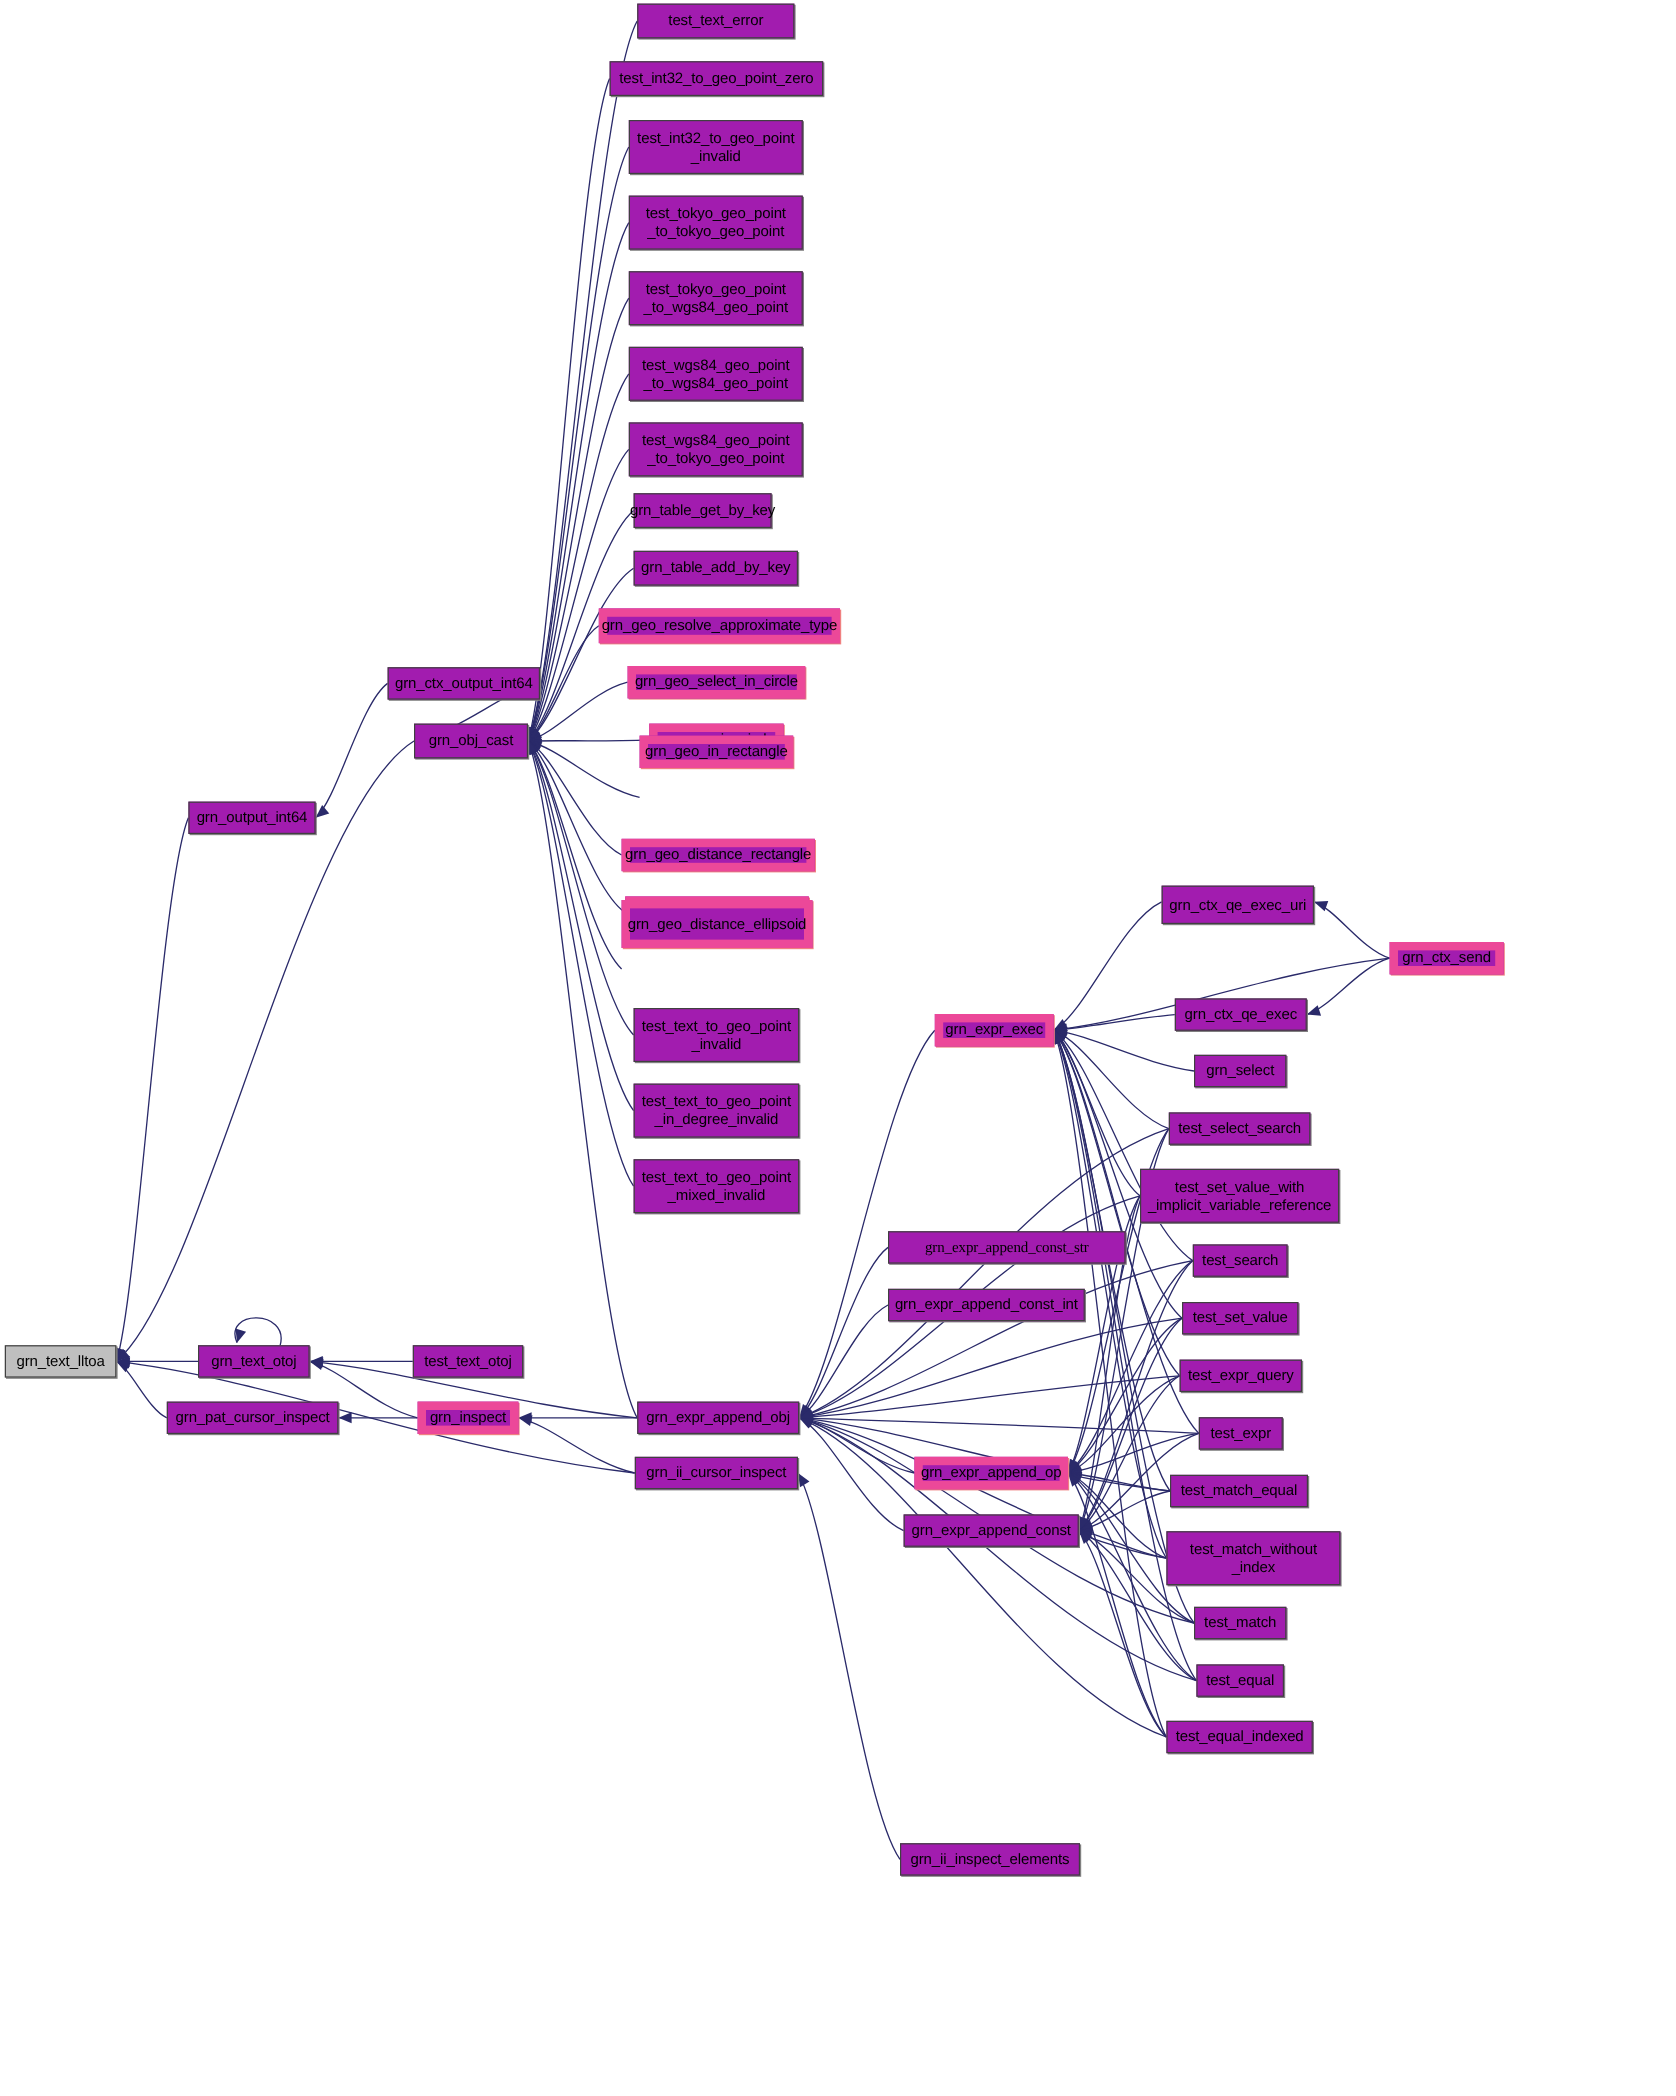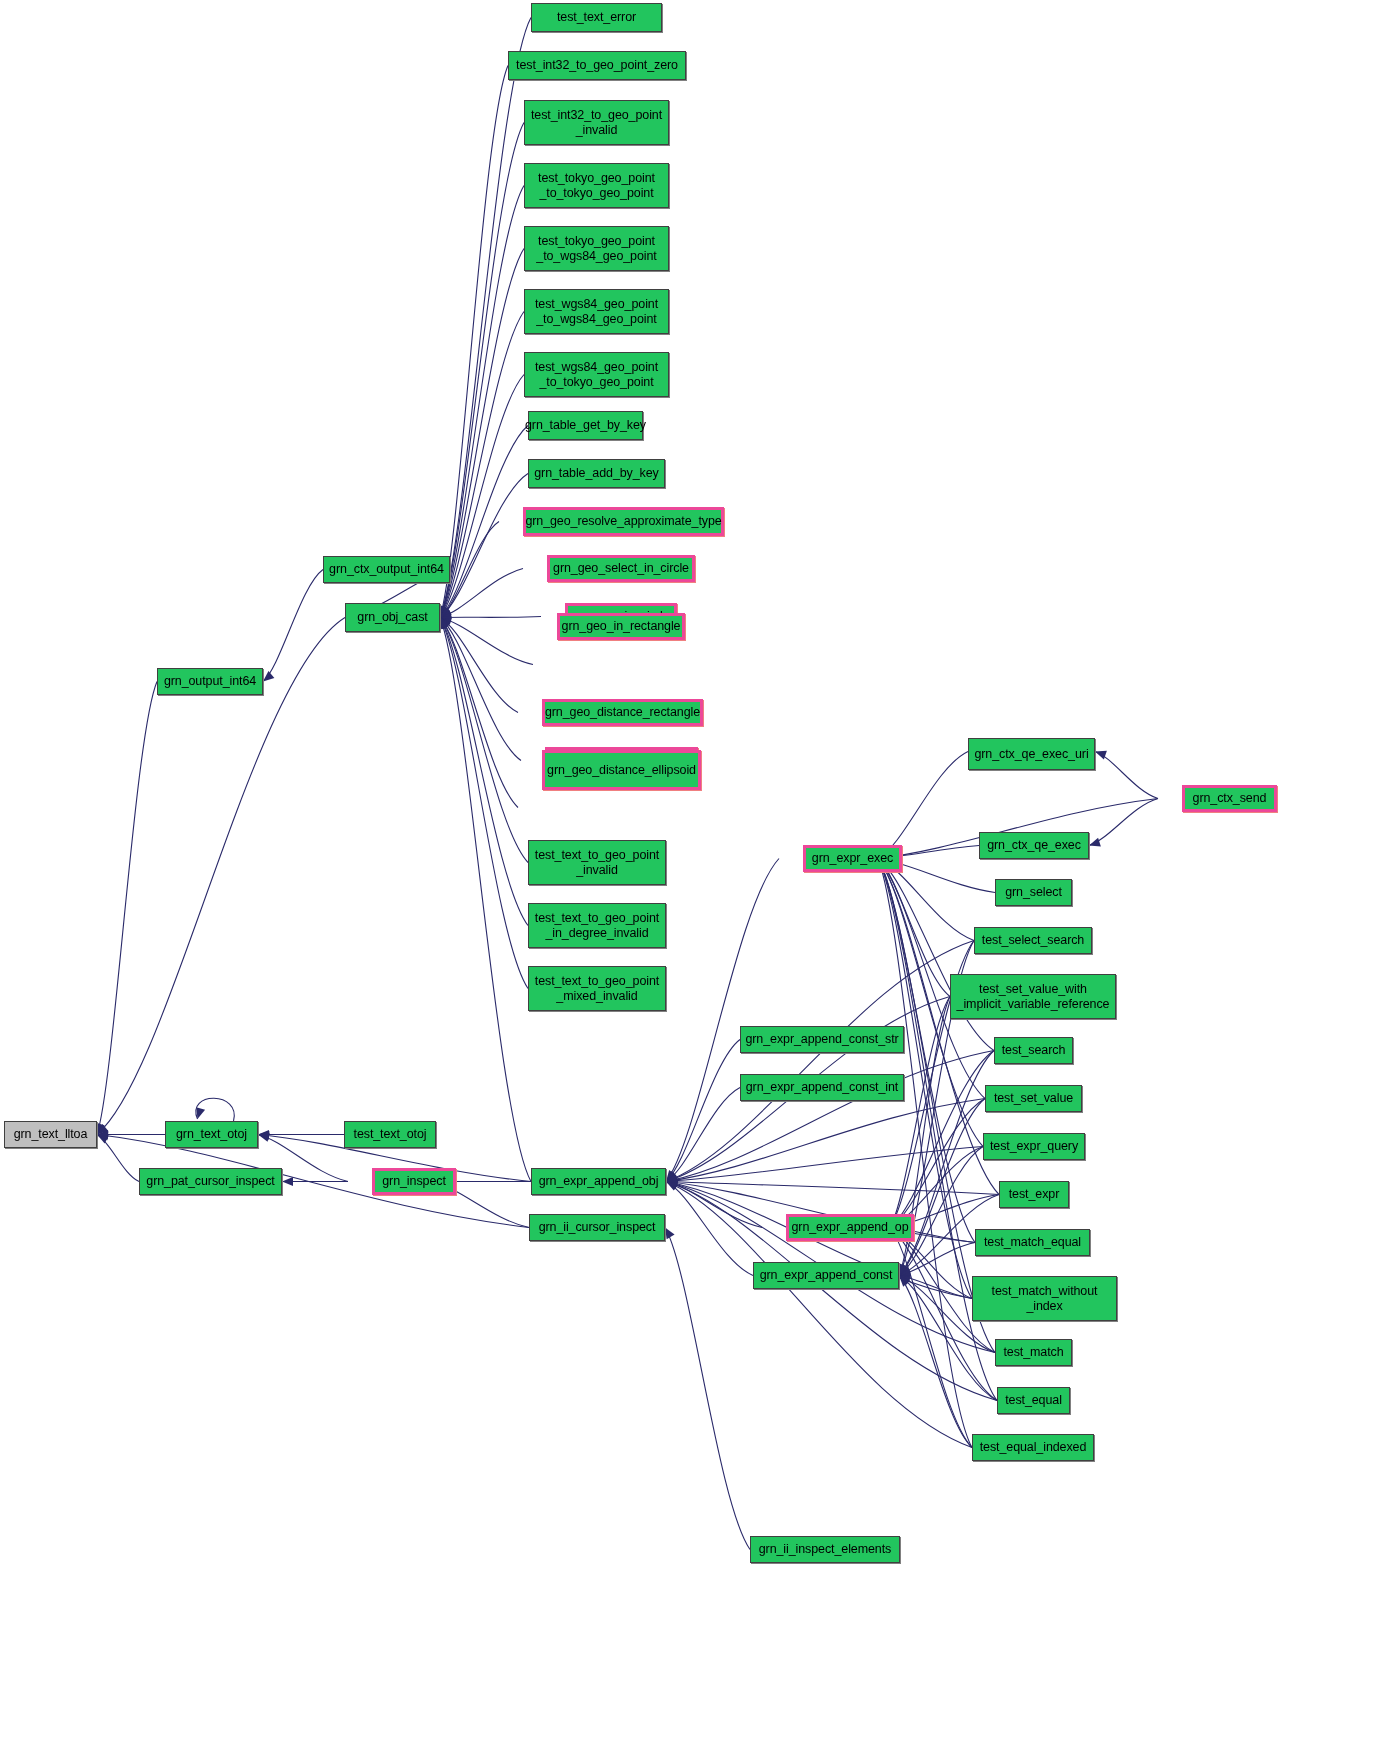--- a/index.html
+++ b/index.html
@@ -1,24 +1,24 @@
 <!DOCTYPE html>
 <html><head>
 <meta charset="utf-8">
 <style>
   html,body{margin:0;padding:0;background:#ffffff;}
   #canvas{position:relative;width:1397px;height:1747px;background:#ffffff;
           font-family:"Liberation Sans","DejaVu Sans",sans-serif;}
   svg#edges{position:absolute;left:0;top:0;width:1397px;height:1747px;overflow:visible;}
   .node{position:absolute;box-sizing:border-box;display:flex;align-items:center;
-        justify-content:center;text-align:center;background:#22c55e;
+        justify-content:center;text-align:center;background:#a21caf;
         font-size:12.5px;color:#000000;line-height:1.18;white-space:pre-line;
         letter-spacing:-0.1px;}
   .node.black{border:1px solid #404040;box-shadow:1px 1px 0 0 #808080;}
-  .node.red{border:3px solid #ec4899;box-shadow:1px 1px 0 0 #f08080;margin-left:24px;}
+  .node.red{border:7px solid #ec4899;box-shadow:1px 1px 0 0 #f08080;}
   .node.root{border:1px solid #404040;background:#bfbfbf;box-shadow:1px 1px 0 0 #808080;}
 </style>
 </head>
 <body>
 
 <div id="canvas">
   <svg id="edges" viewBox="0 0 1397 1747" preserveAspectRatio="none">
       <g>
         <path d="M 531 17.5 C 496.42 81, 467.3 546.5, 440 617.5" fill="none" stroke="#2a2a6a" stroke-width="1.1"></path>
         <polygon points="440,617.5 439.65425520523047,605.5819271466864 448.24134645783306,608.8837242057857" fill="#2a2a6a"></polygon>
@@ -412,21 +412,21 @@
       <div class="node black" style="left: 528px; top: 966px; width: 138px; height: 45px;">test_text_to_geo_point
 _mixed_invalid</div>
       <div class="node black" style="left: 968px; top: 738px; width: 127px; height: 32px;">grn_ctx_qe_exec_uri</div>
       <div class="node red" style="left: 1158px; top: 785px; width: 95px; height: 27px;">grn_ctx_send</div>
       <div class="node red" style="left: 779px; top: 845px; width: 99px; height: 27px;">grn_expr_exec</div>
       <div class="node black" style="left: 979px; top: 832px; width: 110px; height: 27px;">grn_ctx_qe_exec</div>
       <div class="node black" style="left: 995px; top: 879px; width: 77px; height: 27px;">grn_select</div>
       <div class="node black" style="left: 974px; top: 927px; width: 118px; height: 27px;">test_select_search</div>
       <div class="node black" style="left: 950px; top: 974px; width: 166px; height: 45px;">test_set_value_with
 _implicit_variable_reference</div>
-      <div class="node black" style="left: 740px; top: 1026px; width: 164px; height: 27px;">grn_expr_append_const_str</div>
+      <div class="node black" style="left: 740px; top: 1026px; width: 198px; height: 27px; font-family: Liberation Serif, serif;">grn_expr_append_const_str</div>
       <div class="node black" style="left: 994px; top: 1037px; width: 79px; height: 27px;">test_search</div>
       <div class="node black" style="left: 740px; top: 1074px; width: 164px; height: 27px;">grn_expr_append_const_int</div>
       <div class="node black" style="left: 985px; top: 1085px; width: 97px; height: 27px;">test_set_value</div>
       <div class="node black" style="left: 983px; top: 1133px; width: 102px; height: 27px;">test_expr_query</div>
       <div class="node root" style="left: 4px; top: 1121px; width: 93px; height: 27px;">grn_text_lltoa</div>
       <div class="node black" style="left: 165px; top: 1121px; width: 93px; height: 27px;">grn_text_otoj</div>
       <div class="node black" style="left: 344px; top: 1121px; width: 92px; height: 27px;">test_text_otoj</div>
       <div class="node black" style="left: 999px; top: 1181px; width: 70px; height: 27px;">test_expr</div>
       <div class="node black" style="left: 139px; top: 1168px; width: 143px; height: 27px;">grn_pat_cursor_inspect</div>
       <div class="node red" style="left: 348px; top: 1168px; width: 84px; height: 27px;">grn_inspect</div>

